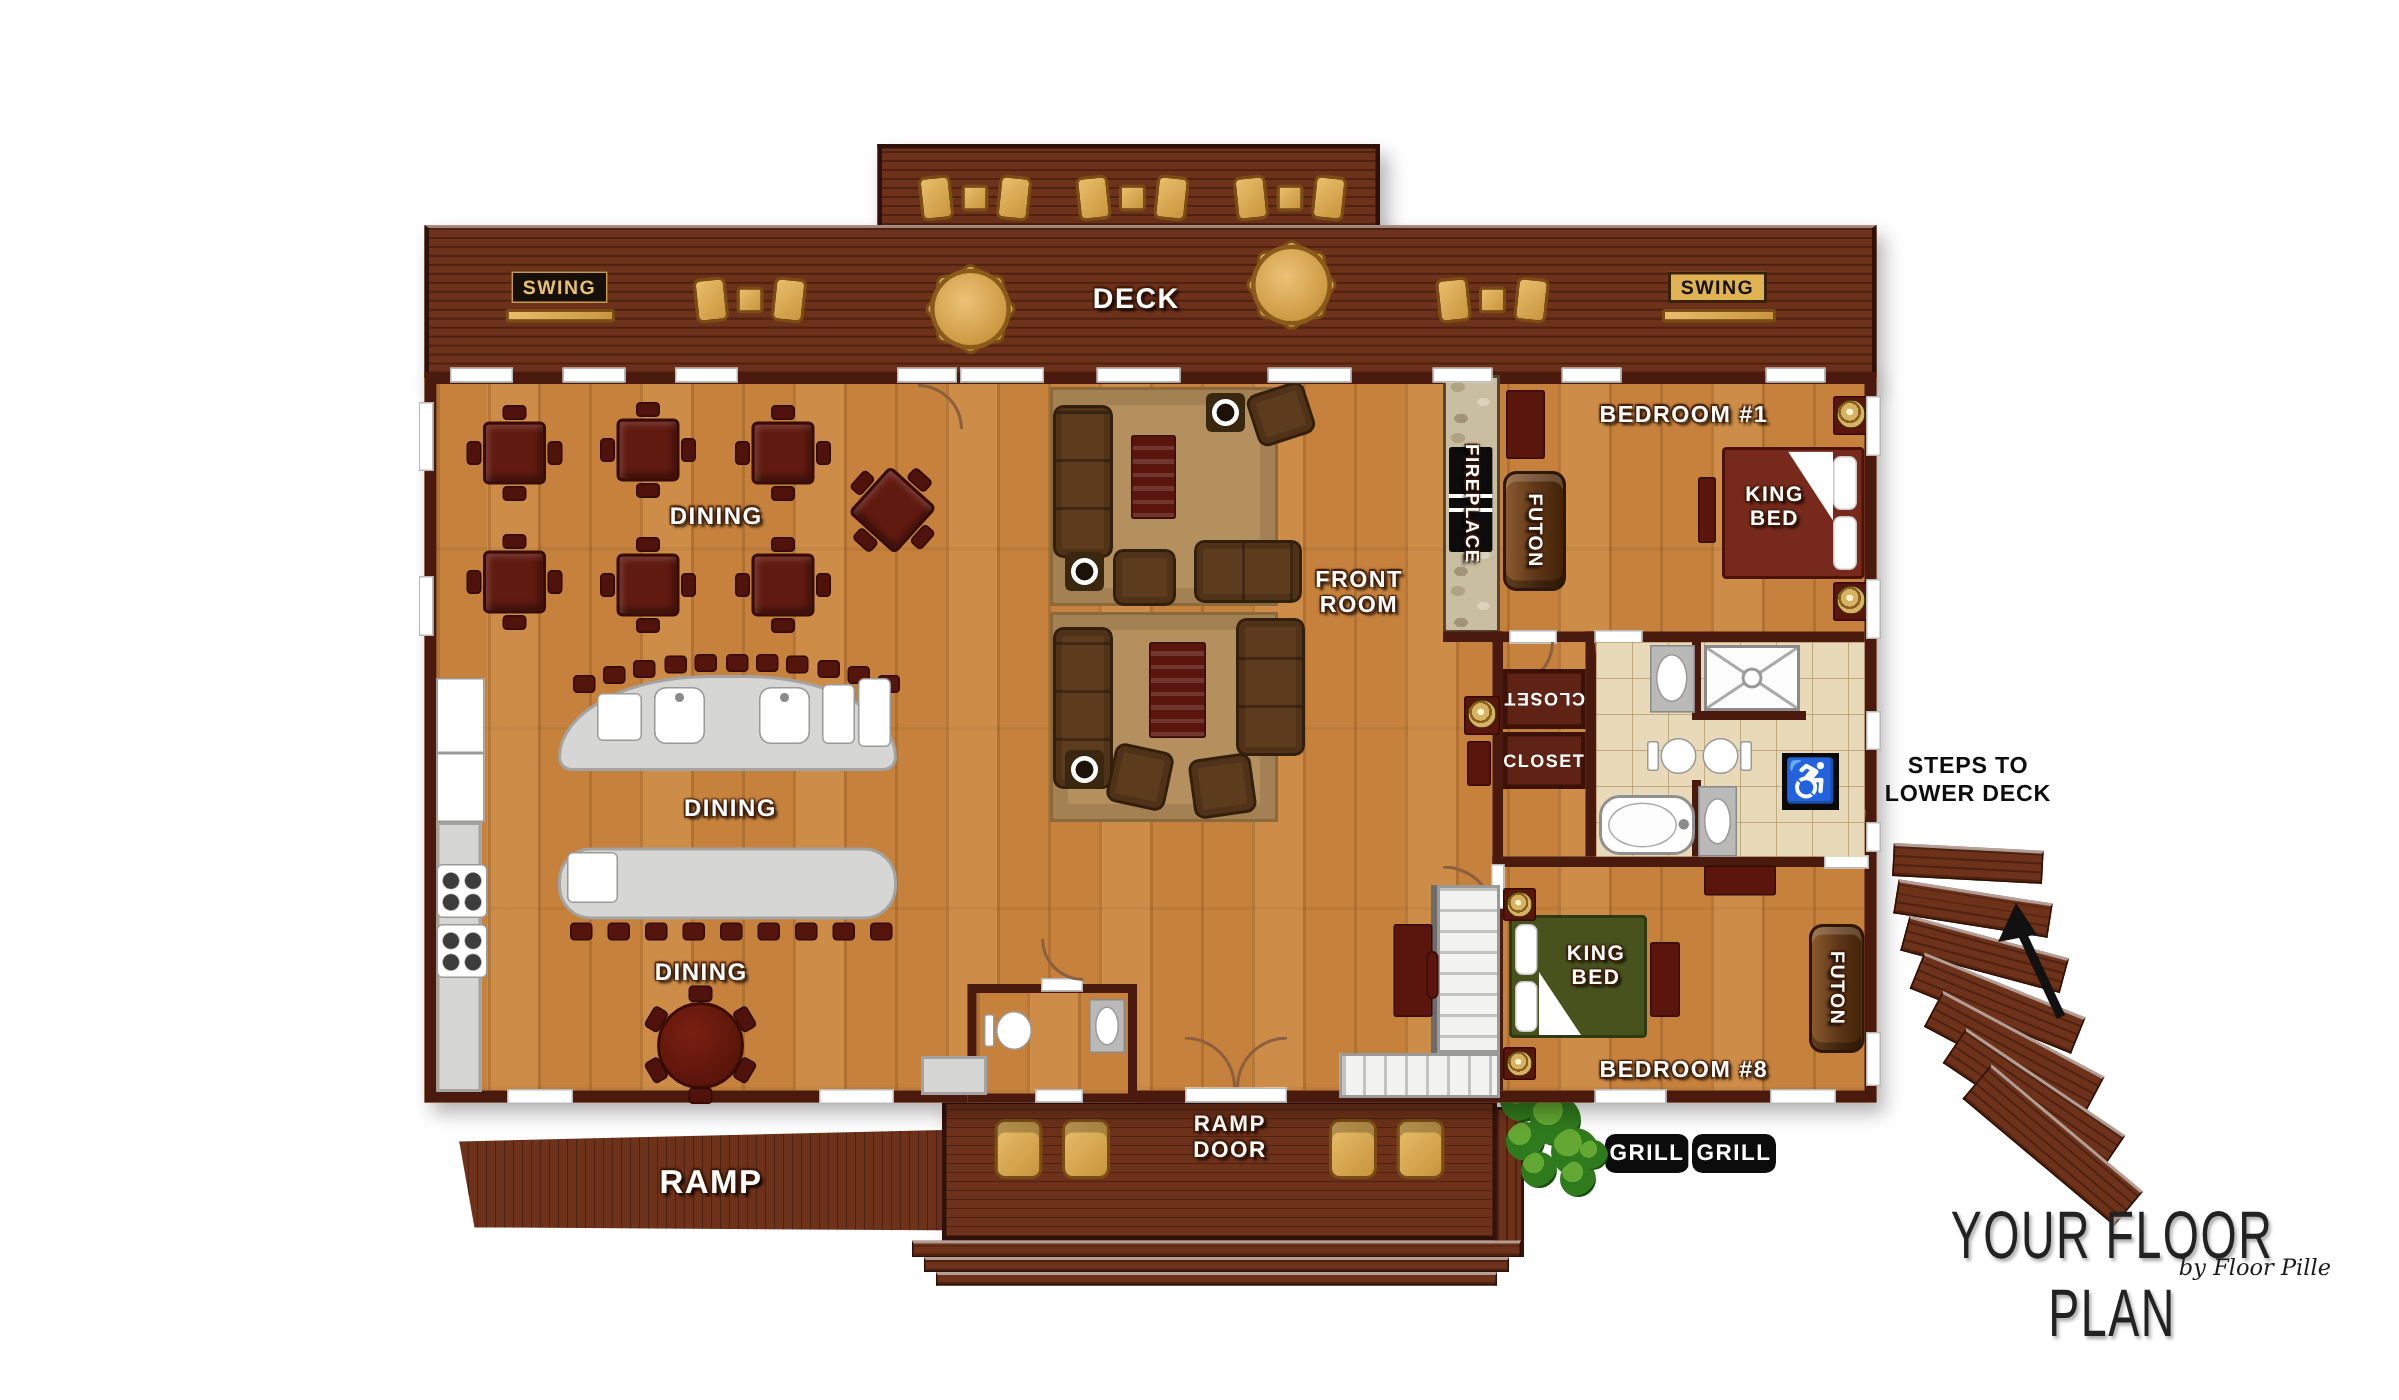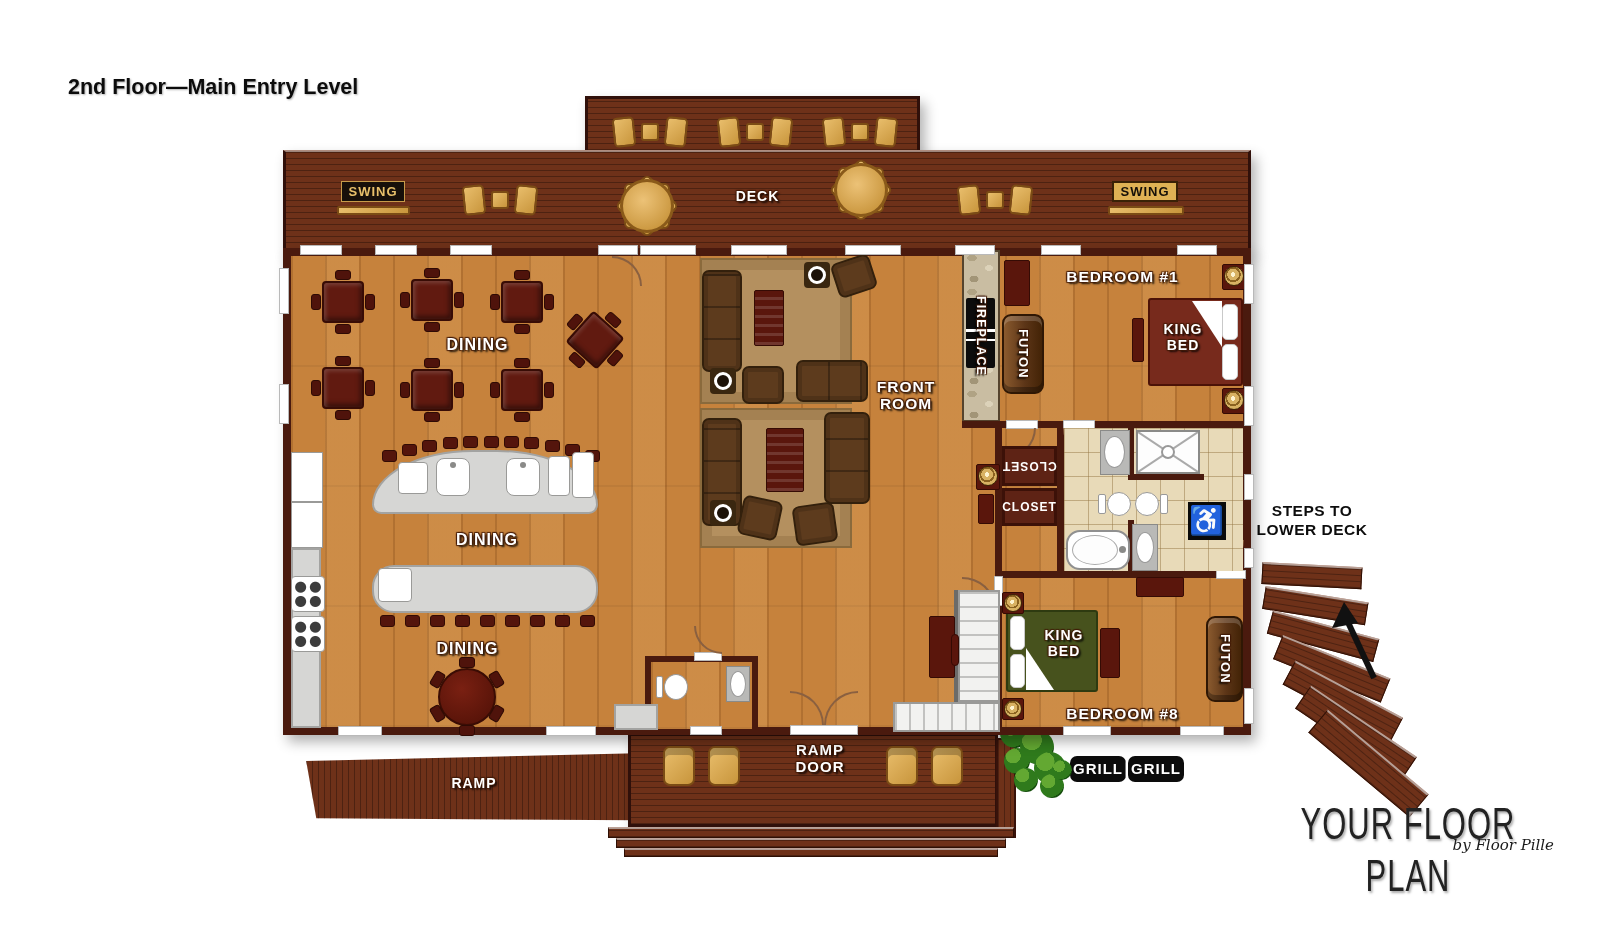--- a/index.html
+++ b/index.html
@@ -86,25 +86,25 @@
     <div class="abs" style="left:1px;top:1px;width:54px;height:54px;border-radius:50%;border:3px solid #8a5a1a;background:radial-gradient(circle at 42% 38%,#ecc277,#c08a2e)"></div>
   </div>
 
   <div class="abs" style="left:341px;top:181px;width:64px;height:21px;background:#17100a;border:1.5px solid #c79b4a;color:#e8c06a;
               font-weight:bold;font-size:13px;text-align:center;line-height:19px;letter-spacing:1px">SWING</div>
   <div class="abs tan" style="left:337px;top:206px;width:73px;height:9px;border-radius:2px"></div>
   <div class="abs" style="left:1112px;top:181px;width:66px;height:21px;background:#dfb254;border:2px solid #3a2206;color:#151008;
               font-weight:bold;font-size:13px;text-align:center;line-height:18px;letter-spacing:1px">SWING</div>
   <div class="abs tan" style="left:1108px;top:206px;width:76px;height:9px;border-radius:2px"></div>
 
-  <div class="abs lbl" style="left:715px;top:189px;width:85px;font-size:14px">DECK</div>
+  <div class="abs lbl" style="left:715px;top:189px;width:85px;font-size:19px">DECK</div>
 
   <div class="abs deckV shadow" style="left:306px;top:742px;width:686px;height:82px;clip-path:polygon(0% 22%,100% 2%,100% 98%,1.5% 93%)"></div>
   <div class="abs" style="left:306px;top:758px;width:686px;height:3px;background:#fff;transform:rotate(-1.35deg);transform-origin:left center"></div>
-  <div class="abs lbl" style="left:438px;top:776px;width:72px;font-size:14px">RAMP</div>
+  <div class="abs lbl" style="left:438px;top:776px;width:72px;font-size:22px">RAMP</div>
 
   <div class="abs deckH shadow" style="left:628px;top:733px;width:370px;height:94px;border:3px solid #30100a"></div>
   <div class="abs deckV" style="left:996px;top:738px;width:20px;height:100px;border:2px solid #38120a"></div>
   <div class="abs deckH steptread" style="left:608px;top:827px;width:406px;height:11px"></div>
   <div class="abs deckH steptread" style="left:616px;top:838px;width:390px;height:10px"></div>
   <div class="abs deckH steptread" style="left:624px;top:848px;width:374px;height:9px"></div>
   <div class="abs lbl" style="left:776px;top:742px;width:88px;font-size:15px">RAMP DOOR</div>
   <div id="porch-chairs">
       <div class="abs tan" style="left: 663px; top: 746px; width: 32px; height: 40px; border-radius: 7px; box-shadow: rgba(0, 0, 0, 0.22) 0px 7px 0px inset;"></div>
       <div class="abs tan" style="left: 708px; top: 746px; width: 32px; height: 40px; border-radius: 7px; box-shadow: rgba(0, 0, 0, 0.22) 0px 7px 0px inset;"></div>
@@ -408,21 +408,19 @@
       <div class="abs win" style="left: 1244px; top: 386px; width: 10px; height: 40px;"></div>
       <div class="abs win" style="left: 1244px; top: 474px; width: 10px; height: 26px;"></div>
       <div class="abs win" style="left: 1244px; top: 548px; width: 10px; height: 20px;"></div>
       <div class="abs win" style="left: 1244px; top: 688px; width: 10px; height: 36px;"></div>
       <div class="abs win" style="left: 338px; top: 726px; width: 44px; height: 10px;"></div>
       <div class="abs win" style="left: 546px; top: 726px; width: 50px; height: 10px;"></div>
       <div class="abs win" style="left: 1063px; top: 726px; width: 48px; height: 10px;"></div>
       <div class="abs win" style="left: 1180px; top: 726px; width: 44px; height: 10px;"></div>
     </div>
 
-  <div class="abs" style="left:68px;top:75px;font-size:21.5px;font-weight:bold;color:#0c0c0c;
-              text-shadow:1px 1px 2px rgba(0,0,0,.3)">2nd Floor—Main Entry Level</div>
 
   <div class="abs" style="left:1258px;top:798px;width:300px;text-align:center;font-size:31px;color:#222;letter-spacing:1px;
               transform:scaleY(1.45);transform-origin:top;text-shadow:1.5px 1.5px 2px #aaa">YOUR FLOOR PLAN</div>
   <div class="abs" style="left:1258px;top:836px;width:296px;text-align:right;font-size:15px;font-style:italic;
               font-family:'DejaVu Serif',serif;color:#1a1a1a">by Floor Pille</div>
 
 </div>
 
 </body></html>

